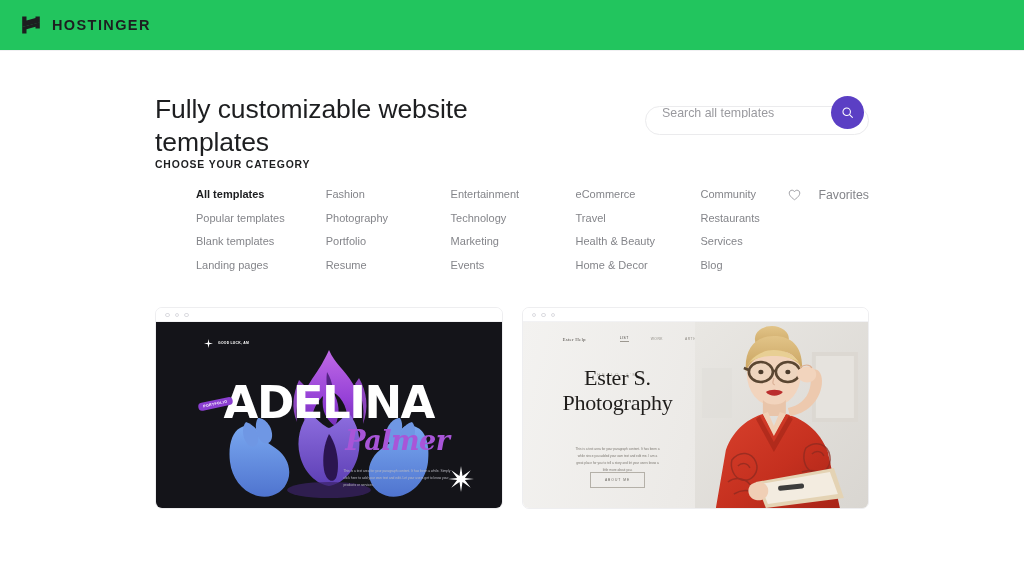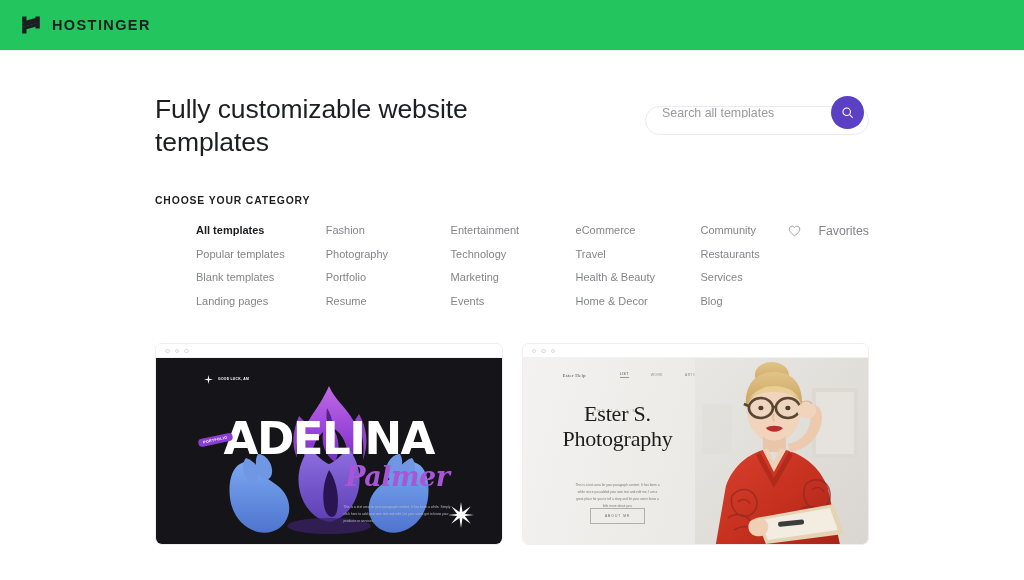--- a/index.html
+++ b/index.html
@@ -105,21 +105,20 @@
     border: none;
     cursor: pointer;
     display: flex;
     align-items: center;
     justify-content: center;
   }
   .search-btn svg { display: block; }
 
   
   .cat-heading {
-    margin-top: 36px;
     font-size: 10.4px;
     font-weight: 700;
     letter-spacing: 0.85px;
     color: #1d1e20;
     text-transform: uppercase;
   }
   .cat-area {
     margin-top: 14px;
     display: flex;
     align-items: flex-start;

